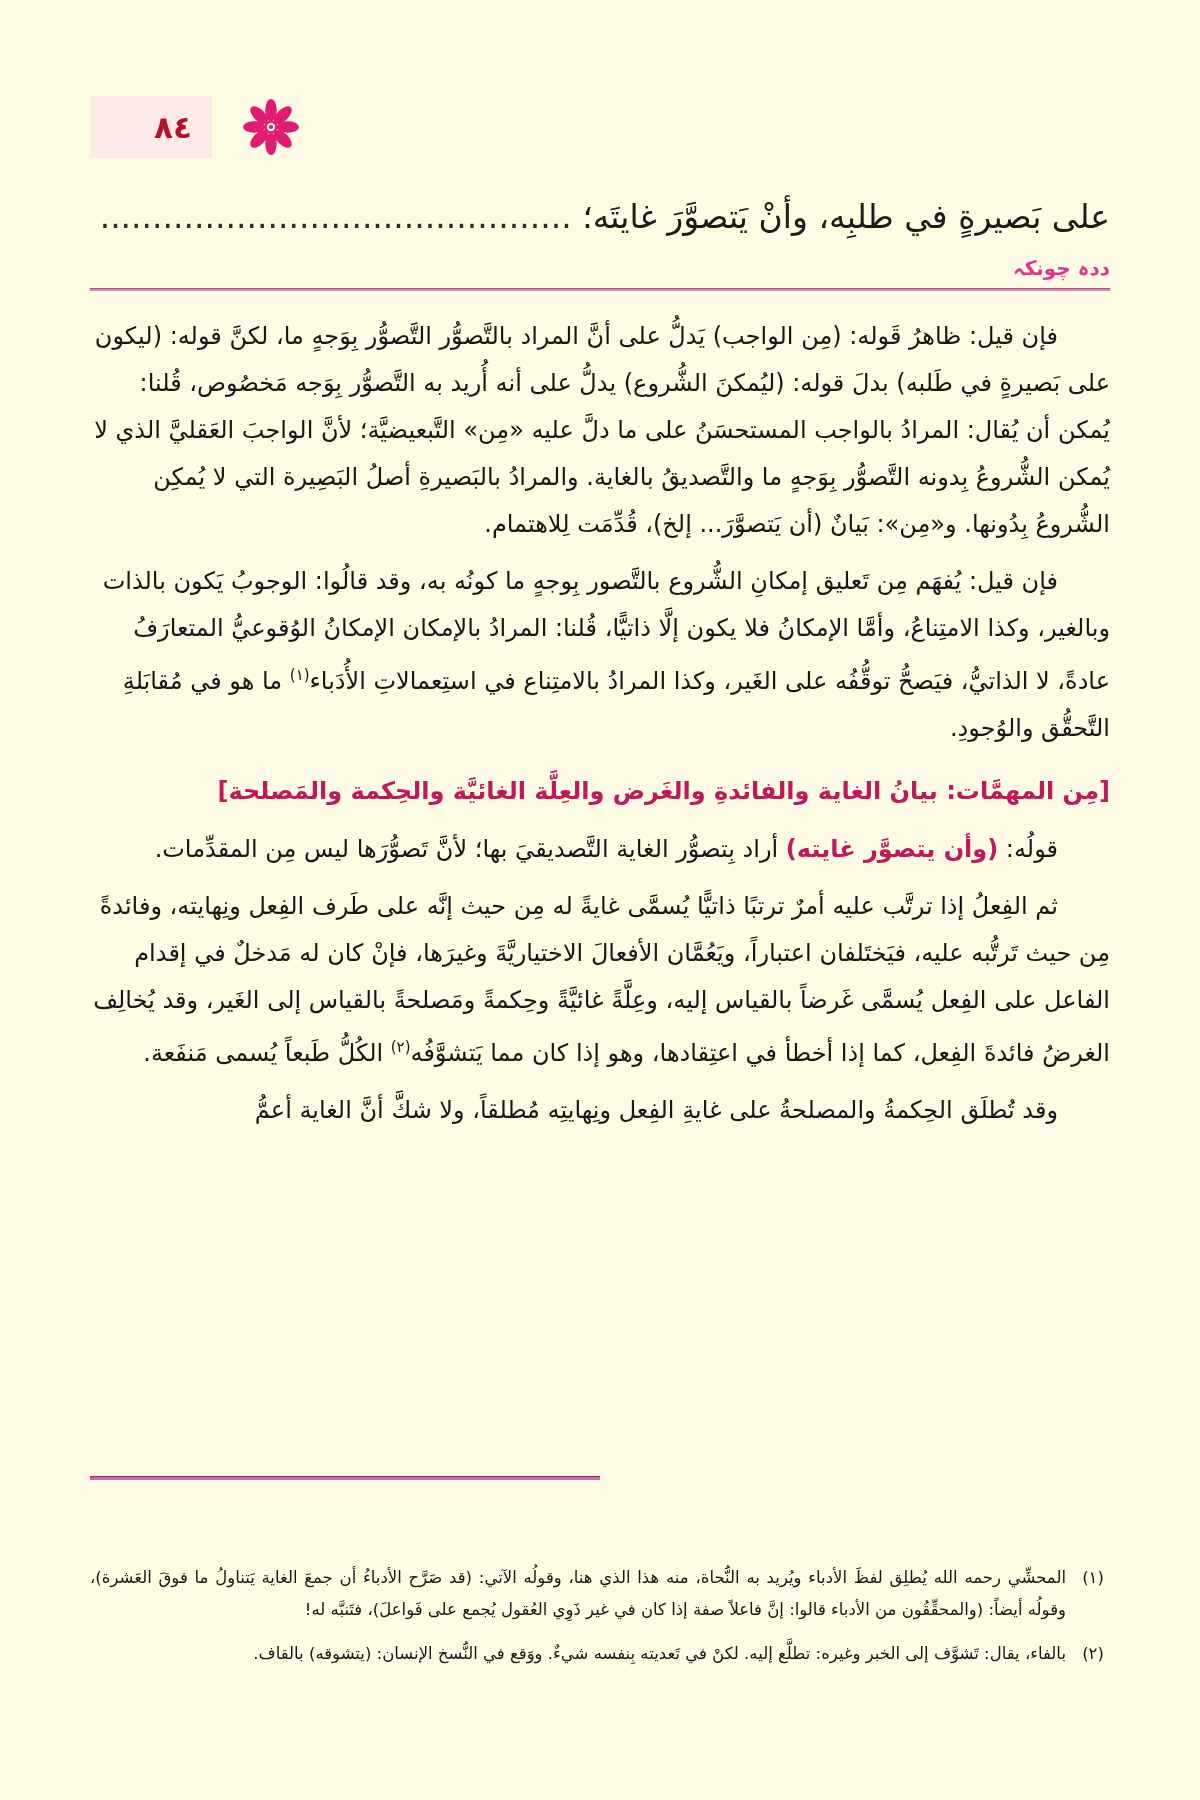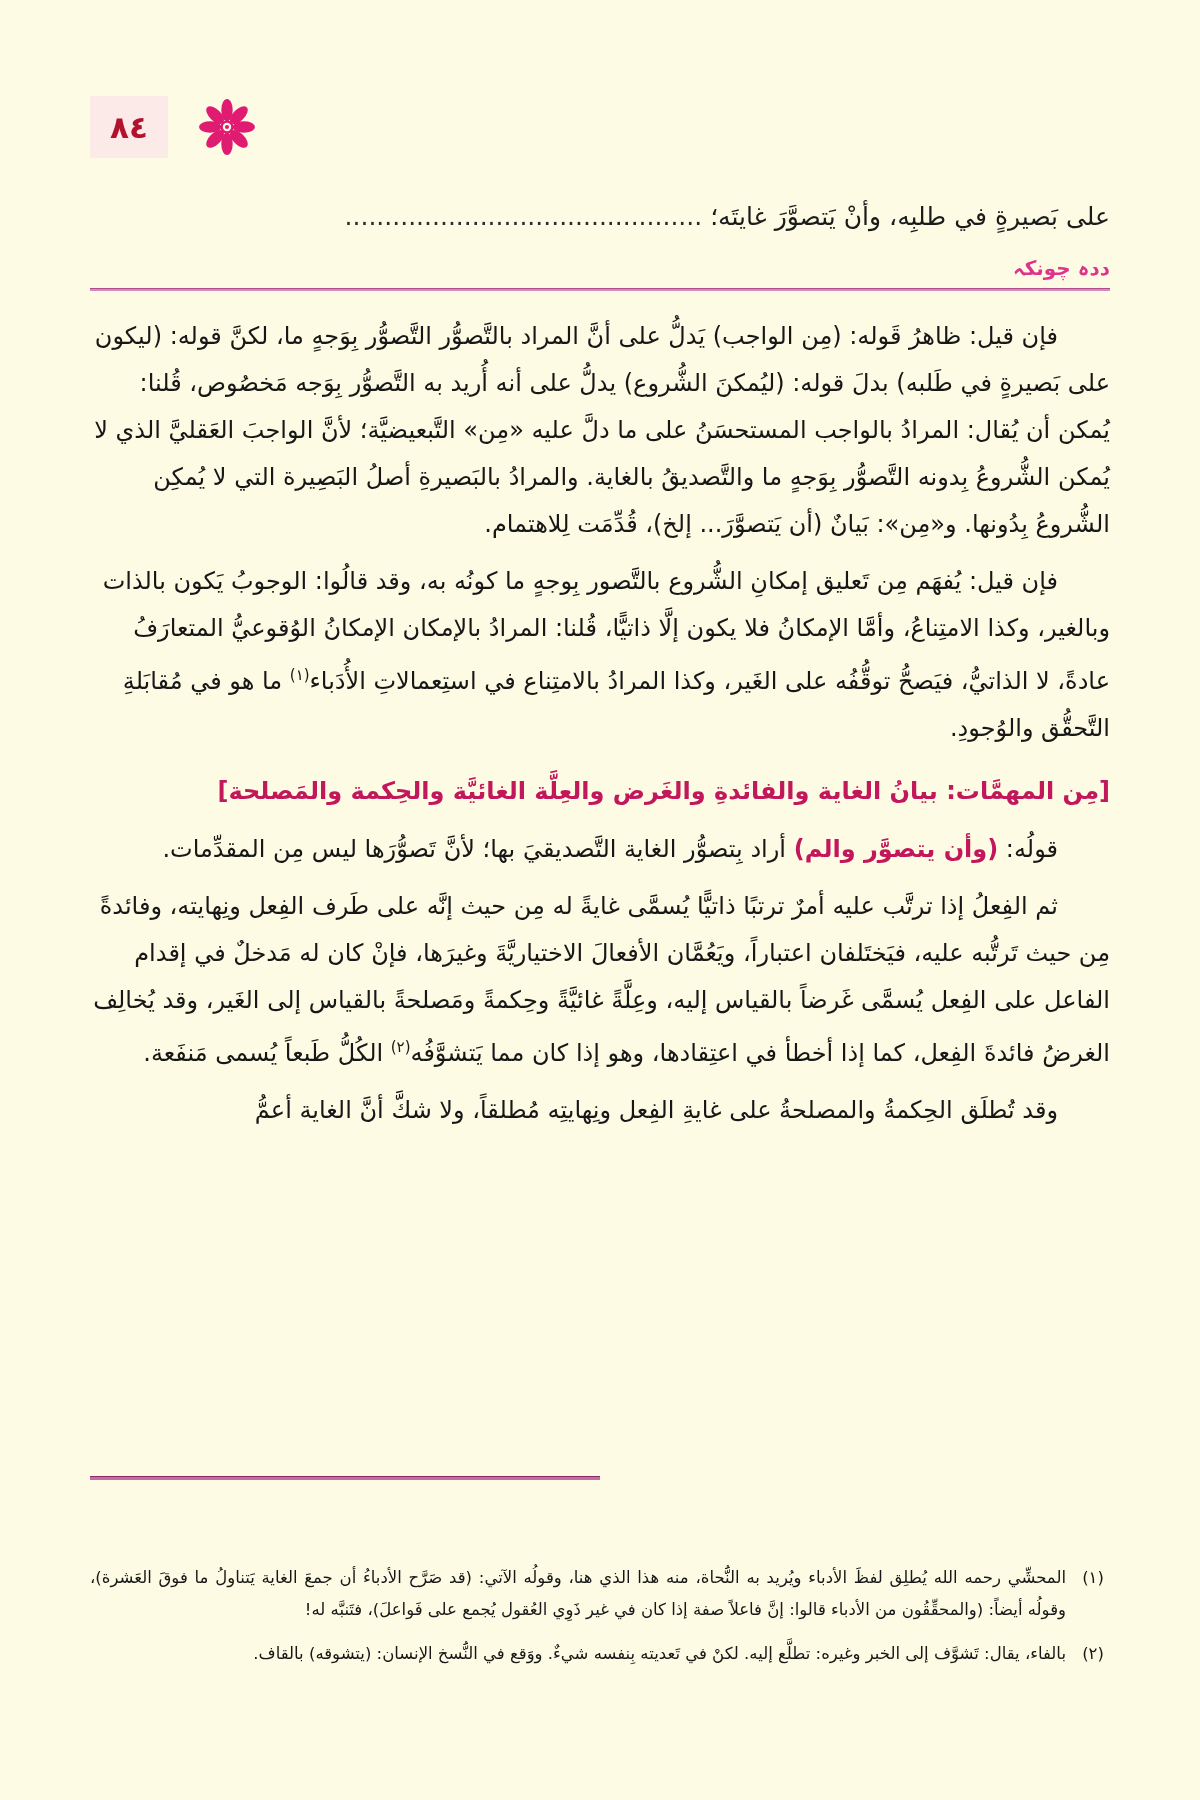--- a/index.html
+++ b/index.html
@@ -37,20 +37,21 @@
     background: #fbeae7;
     color: #b3122f;
     font-size: 31px;
     font-weight: bold;
     display: flex;
     align-items: center;
     justify-content: center;
     font-family: "DejaVu Sans", sans-serif;
     letter-spacing: 1px;
     margin-right: 14px;
+    padding-left: 44px;
   }
   .rosette {
     width: 62px;
     height: 62px;
     margin-right: 14px;
     margin-left: 14px;
     flex: 0 0 auto;
     display: flex;
     align-items: center;
     justify-content: center;
@@ -106,21 +107,21 @@
   }
 
   
   .matn-line {
     position: absolute;
     top: 196px;
     right: 90px;
     left: 90px;
     direction: rtl;
     text-align: justify;
-    font-size: 25px;
+    font-size: 33px;
     line-height: 42px;
     color: #1b1b1b;
     font-family: "DejaVu Sans", "Liberation Sans", sans-serif;
   }
   .dot-leader {
     letter-spacing: 4px;
     color: #2c2c2c;
   }
 
   
@@ -265,21 +266,21 @@
 
   <div class="body-col">
 
     <p>فإن قيل: ظاهرُ قَوله: (مِن الواجب) يَدلُّ على أنَّ المراد بالتَّصوُّر التَّصوُّر بِوَجهٍ ما، لكنَّ قوله: (ليكون على بَصيرةٍ في طَلبه) بدلَ قوله: (ليُمكنَ الشُّروع) يدلُّ على أنه أُريد به التَّصوُّر بِوَجه مَخصُوص، قُلنا: يُمكن أن يُقال: المرادُ بالواجب المستحسَنُ على ما دلَّ عليه «مِن» التَّبعيضيَّة؛ لأنَّ الواجبَ العَقليَّ الذي لا يُمكن الشُّروعُ بِدونه التَّصوُّر بِوَجهٍ ما والتَّصديقُ بالغاية. والمرادُ بالبَصيرةِ أصلُ البَصِيرة التي لا يُمكِن الشُّروعُ بِدُونها. و«مِن»: بَيانٌ (أن يَتصوَّرَ... إلخ)، قُدِّمَت لِلاهتمام.</p>
 
     <p>فإن قيل: يُفهَم مِن تَعليق إمكانِ الشُّروع بالتَّصور بِوجهٍ ما كونُه به، وقد قالُوا: الوجوبُ يَكون بالذات وبالغير، وكذا الامتِناعُ، وأمَّا الإمكانُ فلا يكون إلَّا ذاتيًّا، قُلنا: المرادُ بالإمكان الإمكانُ الوُقوعيُّ المتعارَفُ عادةً، لا الذاتيُّ، فيَصحُّ توقُّفُه على الغَير، وكذا المرادُ بالامتِناع في استِعمالاتِ الأُدَباء<span class="sup-note">(١)</span> ما هو في مُقابَلةِ التَّحقُّق والوُجودِ.</p>
 
 
     <p class="heading-pink">[مِن المهمَّات: بيانُ الغاية والفائدةِ والغَرض والعِلَّة الغائيَّة والحِكمة والمَصلحة]</p>
 
-    <p>قولُه: <span class="pink">(وأن يتصوَّر والم)</span> أراد بِتصوُّر الغاية التَّصديقيَ بها؛ لأنَّ تَصوُّرَها ليس مِن المقدِّمات.</p>
+    <p>قولُه: <span class="pink">(وأن يتصوَّر غايته)</span> أراد بِتصوُّر الغاية التَّصديقيَ بها؛ لأنَّ تَصوُّرَها ليس مِن المقدِّمات.</p>
 
     <p>ثم الفِعلُ إذا ترتَّب عليه أمرٌ ترتبًا ذاتيًّا يُسمَّى غايةً له مِن حيث إنَّه على طَرف الفِعل ونِهايته، وفائدةً مِن حيث تَرتُّبه عليه، فيَختَلفان اعتباراً، ويَعُمَّان الأفعالَ الاختياريَّةَ وغيرَها، فإنْ كان له مَدخلٌ في إقدام الفاعل على الفِعل يُسمَّى غَرضاً بالقياس إليه، وعِلَّةً غائيَّةً وحِكمةً ومَصلحةً بالقياس إلى الغَير، وقد يُخالِف الغرضُ فائدةَ الفِعل، كما إذا أخطأ في اعتِقادها، وهو إذا كان مما يَتشوَّفُه<span class="sup-note">(٢)</span> الكُلُّ طَبعاً يُسمى مَنفَعة.</p>
 
     <p>وقد تُطلَق الحِكمةُ والمصلحةُ على غايةِ الفِعل ونِهايتِه مُطلقاً، ولا شكَّ أنَّ الغاية أعمُّ</p>
   </div>
 
   <div class="fn-rule"></div>
 
   <div class="footnotes">
 

